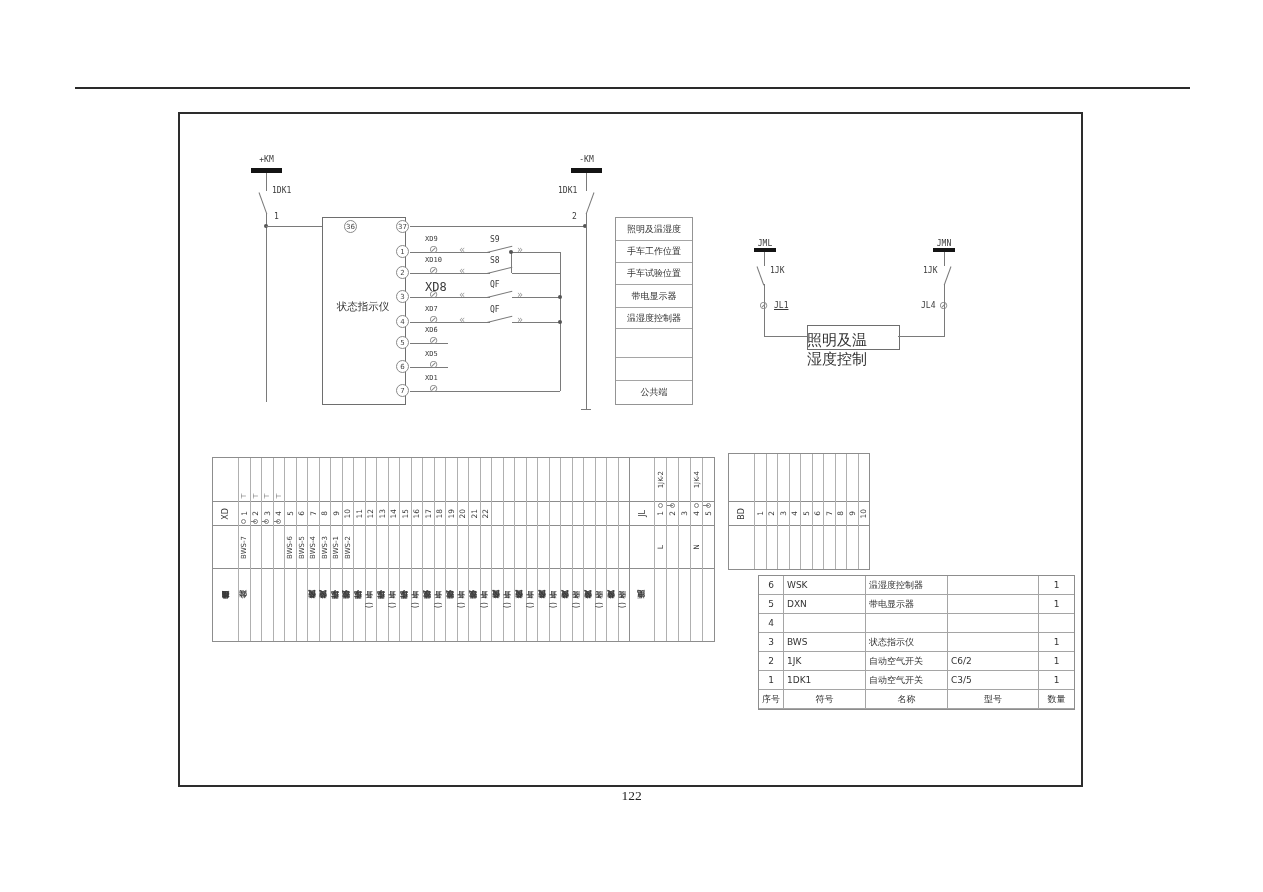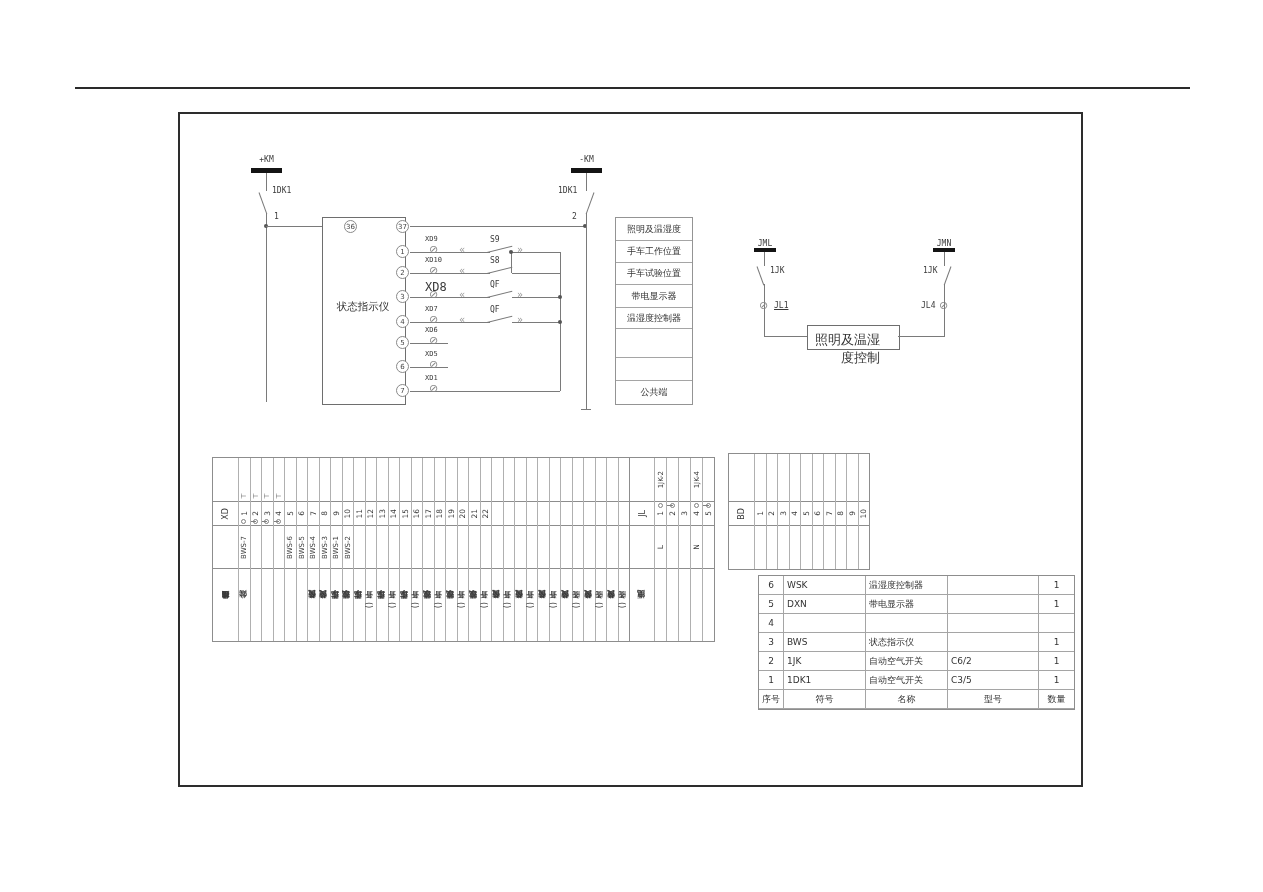--- a/index.html
+++ b/index.html
@@ -151,21 +151,21 @@
   <div class="busbar" style="left:754px;top:248px;width:22px;height:4px;"></div>
   <div class="vl" style="left:764px;top:252px;height:14px;"></div>
   <div class="blade" style="left:757px;top:266px;width:20px;transform:rotate(70deg);"></div>
   <div class="wlbl mono" style="left:770px;top:266px;">1JK</div>
   <div class="vl" style="left:764px;top:284px;height:53px;"></div>
   <div class="sym" style="left:759px;top:300px;">⊘</div>
   <div class="wlbl mono" style="left:774px;top:301px;text-decoration:underline;">JL1</div>
   <div class="hl" style="left:764px;top:336px;width:43px;"></div>
 
   <div class="devbox" style="left:807px;top:325px;width:91px;height:23px;"></div>
-  <div class="abs" style="left:807px;top:331px;width:73px;text-align:right;font-size:13px;color:#333;">照明及温湿度控制</div>
+  <div class="abs" style="left:807px;top:331px;width:73px;text-align:left;font-size:15px;color:#333;">照明及温湿度控制</div>
 
   <div class="hl" style="left:898px;top:336px;width:46px;"></div>
   <div class="wlbl mono" style="left:921px;top:301px;">JL4</div>
   <div class="sym" style="left:939px;top:300px;">⊘</div>
   <div class="vl" style="left:944px;top:284px;height:53px;"></div>
   <div class="blade" style="left:951px;top:266px;width:20px;transform:rotate(110deg);"></div>
   <div class="wlbl mono" style="left:923px;top:266px;">1JK</div>
   <div class="vl" style="left:944px;top:252px;height:14px;"></div>
   <div class="busbar" style="left:933px;top:248px;width:22px;height:4px;"></div>
   <div class="wlbl mono" style="left:933px;top:239px;width:22px;text-align:center;">JMN</div>
@@ -695,13 +695,14 @@
       <div class="cell">自动空气开关</div>
       <div class="cell">C3/5</div>
       <div class="cell c-c">1</div>
       <div class="cell c-c">序号</div>
       <div class="cell c-c">符号</div>
       <div class="cell c-c">名称</div>
       <div class="cell c-c">型号</div>
       <div class="cell c-c">数量</div>
     </div>
 
+  <div class="abs serif" style="left:0;right:0;top:788px;text-align:center;font-size:13.5px;color:#222;">122</div>
 </div>
 
 </body></html>

